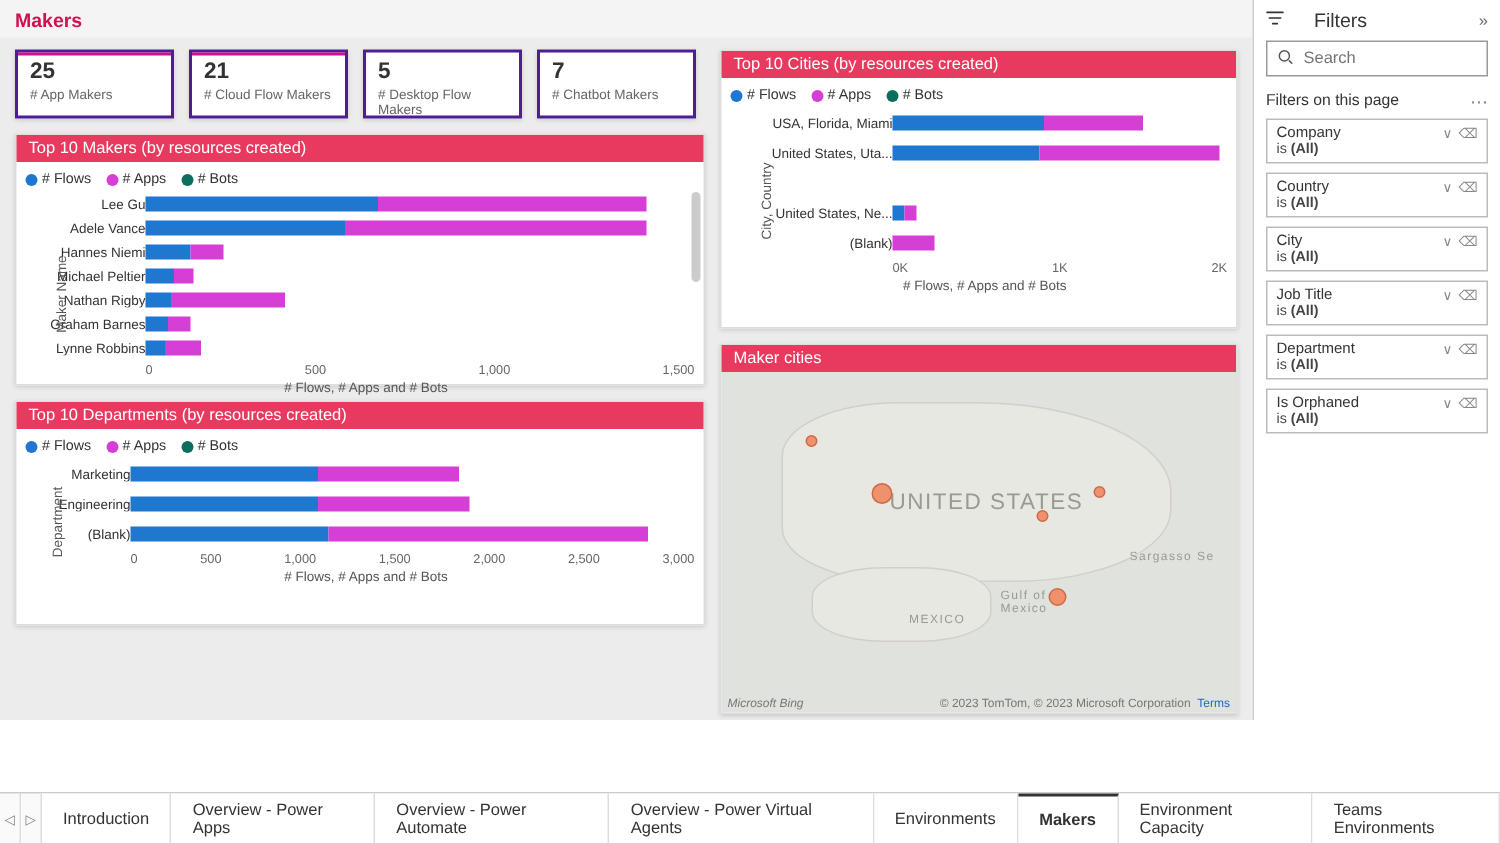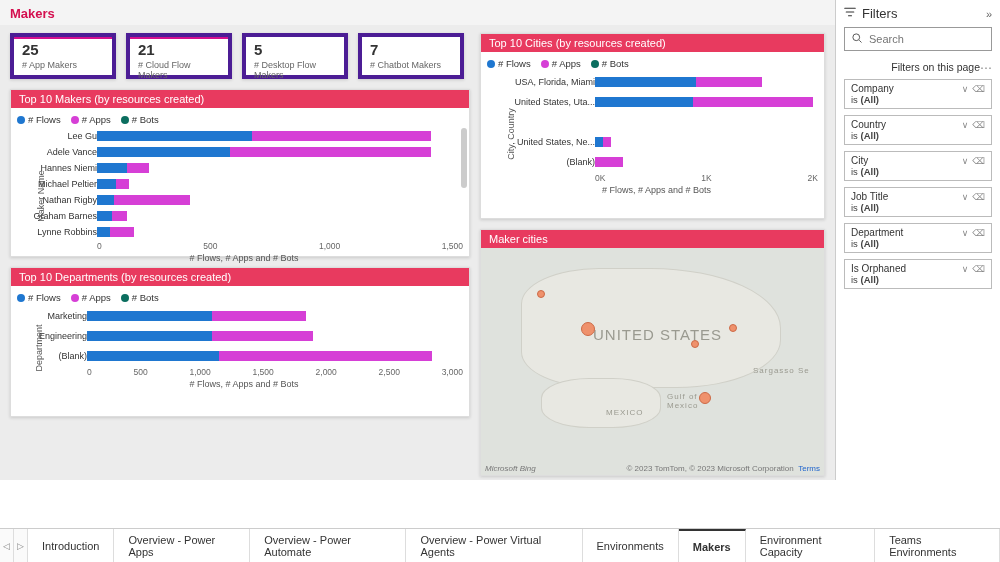--- a/index.html
+++ b/index.html
@@ -9,21 +9,21 @@
   .main { flex: 1; display: flex; flex-direction: column; background: #ececec; }
   .sidebar { width: 165px; border-left: 1px solid #ccc; background: #fff; padding: 6px 8px; }
 
   .page-title-bar { background: #f4f4f4; padding: 6px 10px 4px; }
   .page-title { color: #d40f4f; font-weight: bold; font-size: 13px; }
 
   .content { flex: 1; padding: 8px 10px 4px; display: grid; grid-template-columns: 460px 1fr; grid-gap: 10px; overflow: hidden; }
   .colL, .colR { display: flex; flex-direction: column; gap: 10px; }
 
   .cards-row { display: flex; gap: 10px; }
-  .kpi-card { background: #fff; border: 4px solid #4c1d95; box-shadow: 0 1px 3px rgba(0,0,0,0.15); width: 106px; height: 46px; padding: 4px 8px; position: relative; }
+  .kpi-card { background: #fff; border: 2px solid #4c1d95; box-shadow: 0 1px 3px rgba(0,0,0,0.15); width: 106px; height: 46px; padding: 4px 8px; position: relative; }
   .kpi-card.pink::before { content:""; position:absolute; left:0; right:0; top:0; height:2px; background:#d40f8f; }
   .kpi-val { font-size: 15px; font-weight: 600; }
   .kpi-lbl { font-size: 9px; color: #666; margin-top: 2px; }
 
   .card { background: #fff; border: 1px solid #ddd; box-shadow: 0 1px 3px rgba(0,0,0,0.15); display: flex; flex-direction: column; }
   .card-header { background: #e83a5f; color: #fff; font-size: 11px; padding: 3px 8px; }
   .card-body { padding: 6px; position: relative; flex: 1; }
 
   .legend { display: flex; gap: 10px; font-size: 9.5px; align-items: center; margin-bottom: 4px; }
   .legend-item { display: flex; align-items: center; gap: 3px; }
@@ -46,24 +46,24 @@
 
   .map-box { background: #dfe2dd; height: 196px; position: relative; overflow: hidden; }
   .map-land { position: absolute; background:#e8e8e2; border:1px solid #d0d0c8; }
   .map-text { position:absolute; color:#9a9a90; font-size:15px; letter-spacing:1px; }
   .map-point { position:absolute; width:8px; height:8px; border-radius:50%; background:#ef916c; border:1px solid #cc6a47; }
   .map-footer { position:absolute; bottom:2px; left:4px; right:4px; display:flex; justify-content:space-between; font-size:8px; color:#777; }
   .map-footer a { color:#2266cc; }
 
   
   .filters-header { display:flex; align-items:center; justify-content:space-between; font-size:13px; margin-bottom:6px; }
-  .filters-header-left { display:flex; align-items:flex-start; gap:6px; }
+  .filters-header-left { display:flex; align-items:flex-start; gap:20px; }
   .search-box { border:1px solid #999; height:24px; display:flex; align-items:center; padding:0 6px; gap:6px; margin-bottom:10px; }
   .search-box input { border:none; outline:none; font-size:11px; width:100%; }
-  .filter-section-title { font-size:10.5px; color:#333; margin-bottom:4px; display:flex; justify-content:flex-end; }
+  .filter-section-title { font-size:10.5px; color:#333; margin-bottom:4px; display:flex; justify-content:space-between; }
   .filter-card { border:1px solid #bbb; padding:3px 6px; margin-bottom:6px; font-size:10px; }
   .filter-card-top { display:flex; justify-content:space-between; align-items:center; }
   .filter-card-chevrons { display:flex; gap:4px; color:#888; font-size:9px; }
   .filter-sub { font-size:9.5px; color:#444; }
 
   
   .tabs-bar { position: absolute; left:0; right:0; bottom:0; height:34px; border-top:1px solid #ccc; background:#fafafa; display:flex; align-items:stretch; }
   .tab-scroll { width:14px; display:flex; align-items:center; justify-content:center; color:#888; font-size:9px; border-right:1px solid #ddd; cursor:pointer; }
   .tab { padding: 0 14px; display:flex; align-items:center; border-right:1px solid #ddd; font-size:11px; color:#333; cursor:pointer; background:#fff; }
   .tab.active { border-top:2px solid #333; font-weight:600; }

